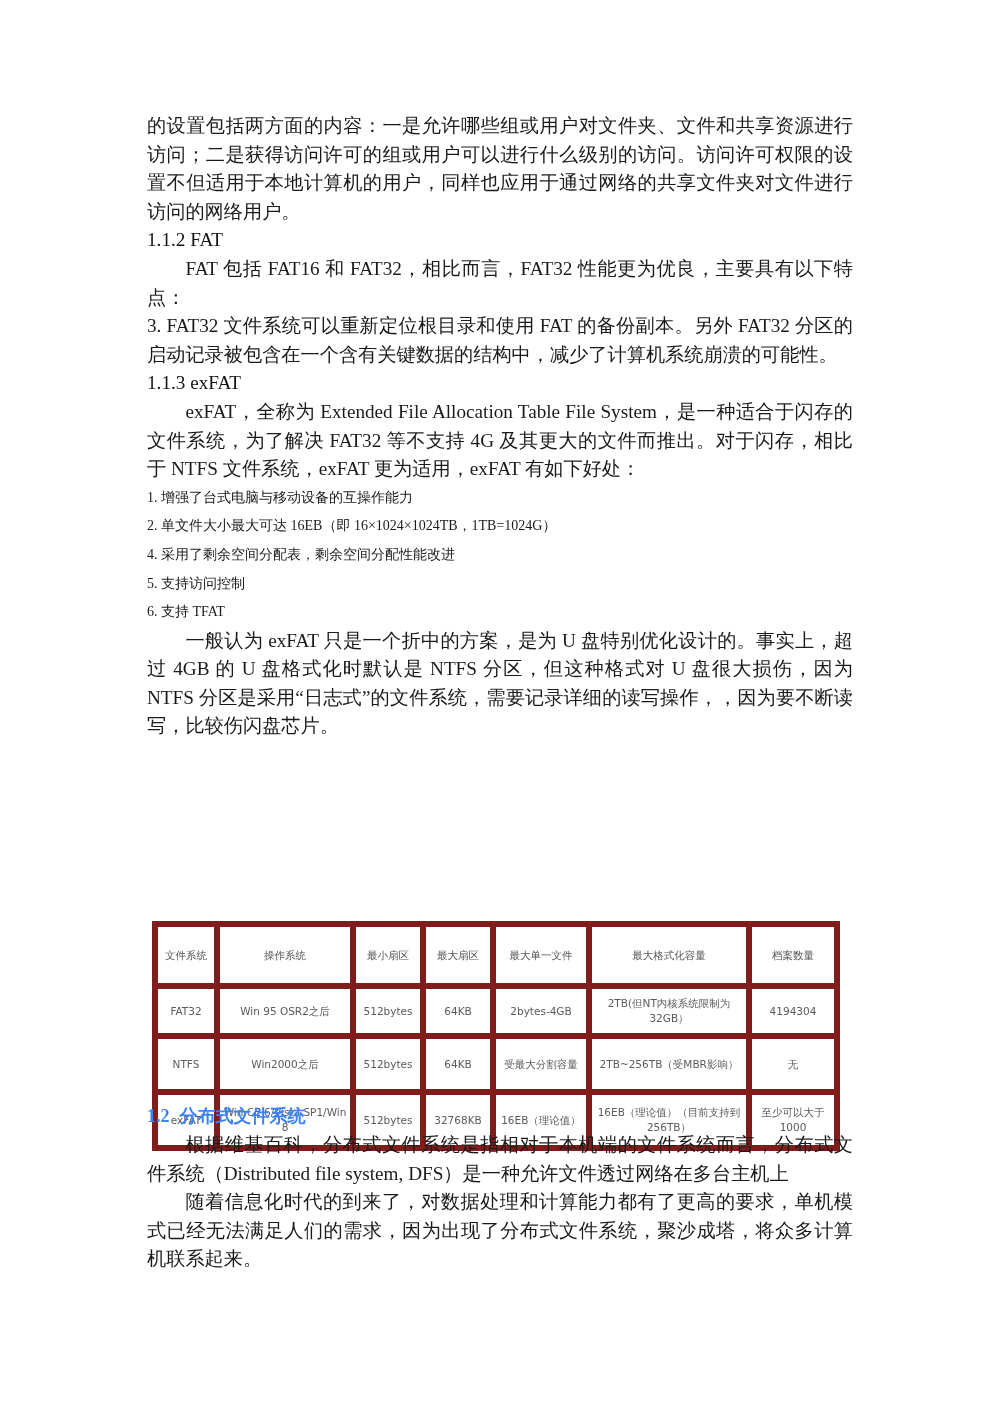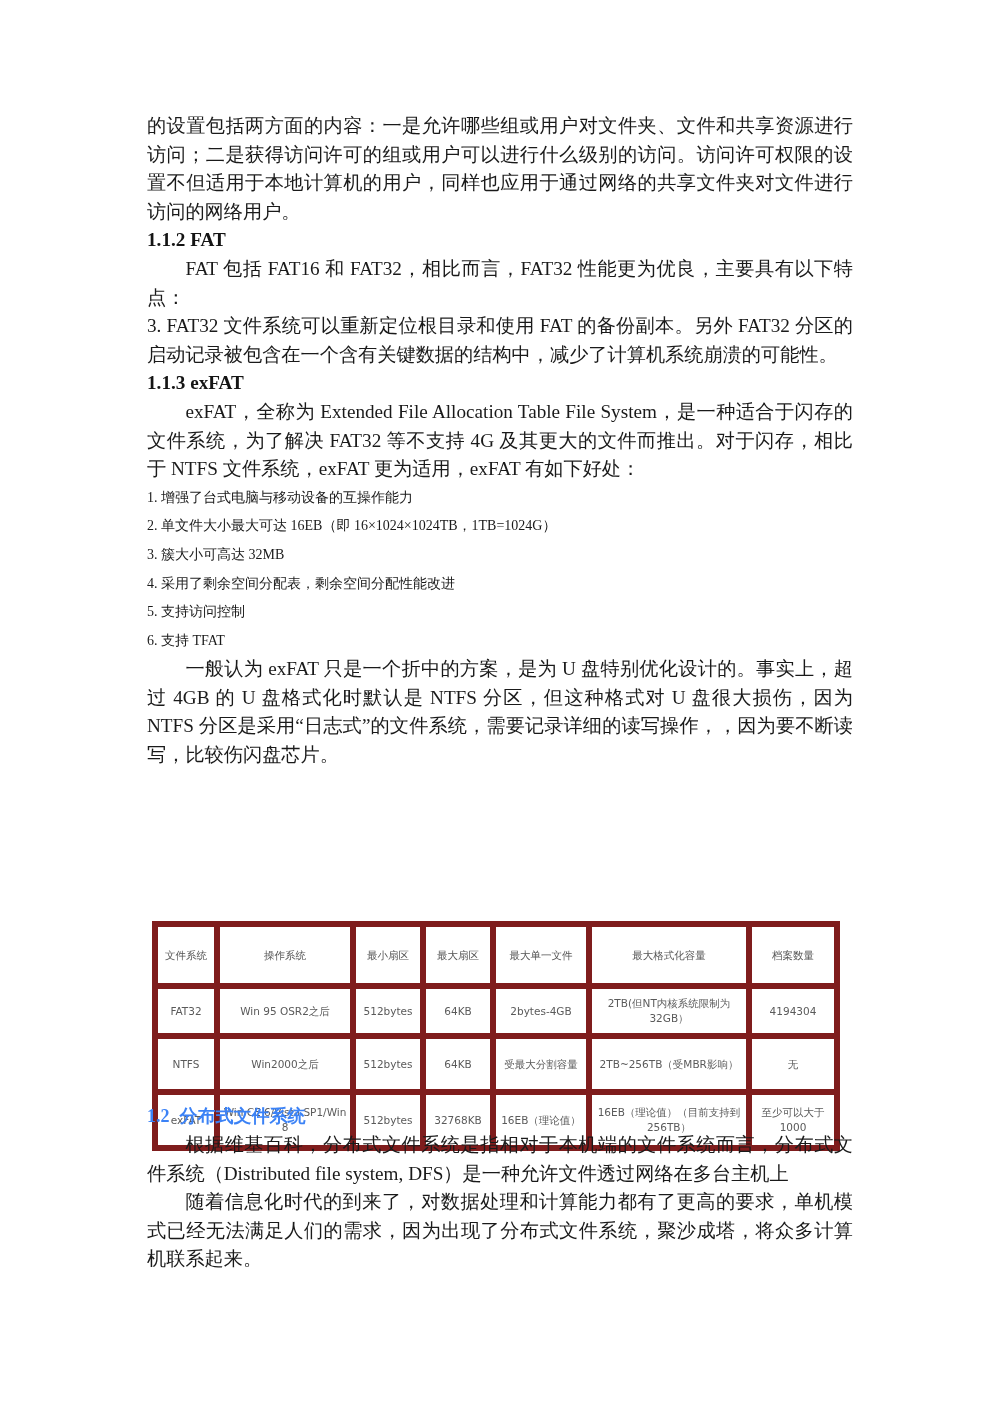--- a/index.html
+++ b/index.html
@@ -33,21 +33,21 @@
     letter-spacing: 0px;
     color: #1a1a1a;
   }
   p.para.indent {
     text-indent: 2em;
   }
   .heading-sub {
     margin: 0;
     font-size: 19.2px;
     line-height: 28.6px;
-    font-weight: bold;
+    font-weight: normal;
     color: #141414;
   }
 
   h2.section {
     margin: 0;
     font-size: 18px;
     line-height: 30px;
     font-weight: bold;
     font-family: "Liberation Sans", "DejaVu Sans", sans-serif;
     color: #3b82f6;
@@ -126,21 +126,20 @@
 
     <p class="para">3. FAT32 文件系统可以重新定位根目录和使用 FAT 的备份副本。另外 FAT32 分区的启动记录被包含在一个含有关键数据的结构中，减少了计算机系统崩溃的可能性。</p>
 
     <div class="heading-sub">1.1.3 exFAT</div>
 
     <p class="para indent">exFAT，全称为 Extended File Allocation Table File System，是一种适合于闪存的文件系统，为了解决 FAT32 等不支持 4G 及其更大的文件而推出。对于闪存，相比于 NTFS 文件系统，exFAT 更为适用，exFAT 有如下好处：</p>
 
     <div>
       <p class="list-line">1. 增强了台式电脑与移动设备的互操作能力</p>
       <p class="list-line">2. 单文件大小最大可达 16EB（即 16×1024×1024TB，1TB=1024G）</p>
-      <p class="list-line">3. 簇大小可高达 32MB</p>
       <p class="list-line">4. 采用了剩余空间分配表，剩余空间分配性能改进</p>
       <p class="list-line">5. 支持访问控制</p>
       <p class="list-line">6. 支持 TFAT</p>
     </div>
 
     <p class="para indent">一般认为 exFAT 只是一个折中的方案，是为 U 盘特别优化设计的。事实上，超过 4GB 的 U 盘格式化时默认是 NTFS 分区，但这种格式对 U 盘很大损伤，因为 NTFS 分区是采用“日志式”的文件系统，需要记录详细的读写操作，，因为要不断读写，比较伤闪盘芯片。</p>
   </div>
 
   <div class="tbl-wrap">
     <table class="fs-table">

